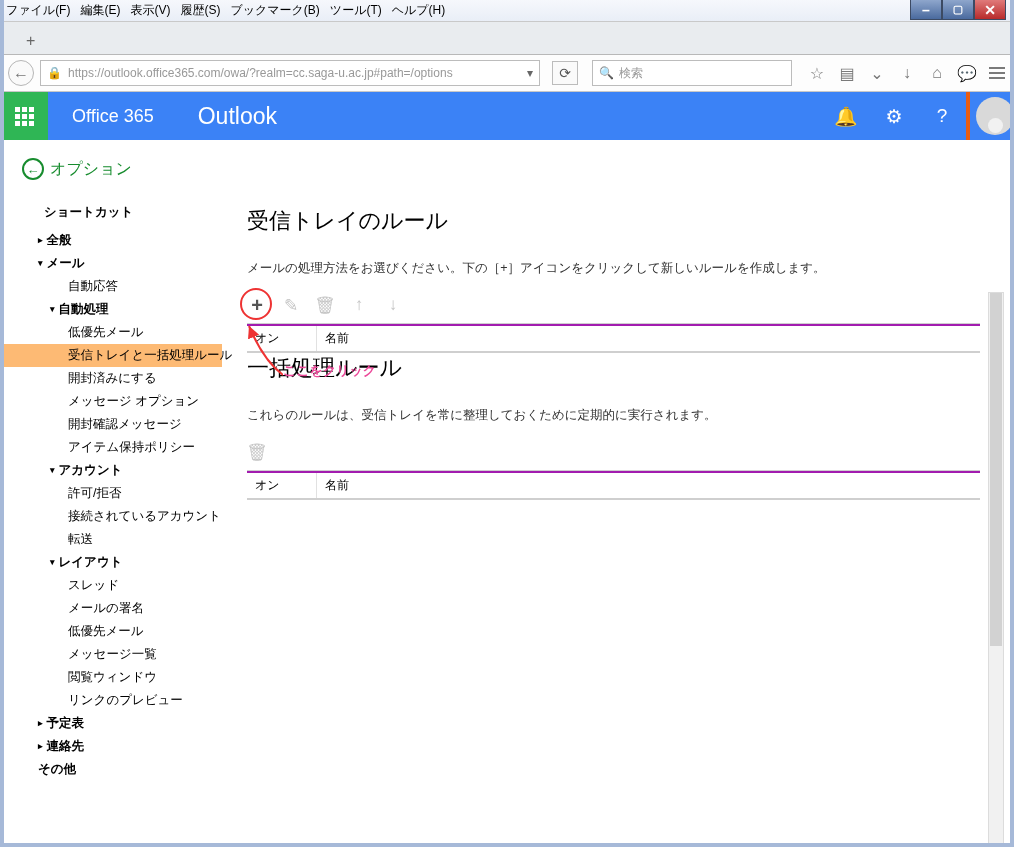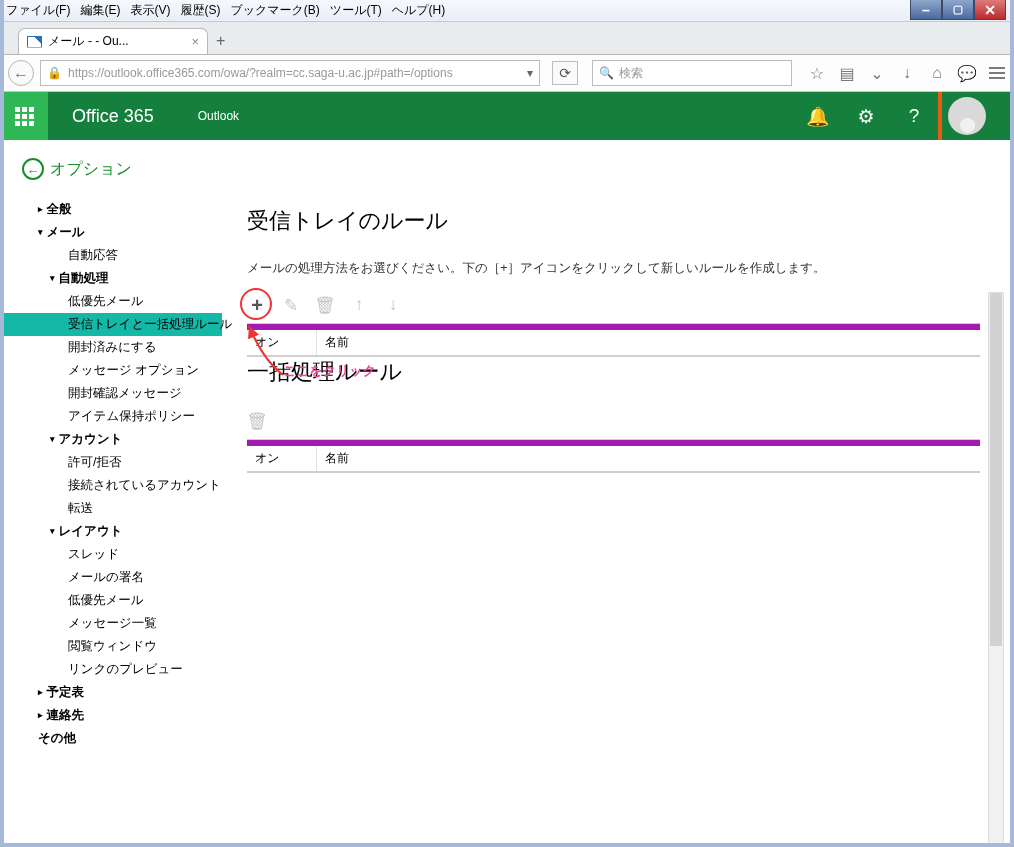--- a/index.html
+++ b/index.html
@@ -109,34 +109,34 @@
     display:flex;align-items:center;padding:0 6px;background:#fff;color:#999;
     margin-left:8px;
   }
   .toolbar-icons { display:flex; gap:12px; margin-left:10px; }
   .toolbar-ico { width:18px;height:18px;display:flex;align-items:center;justify-content:center;color:#7a7a7a;font-size:16px;}
   .hamburger { display:flex;flex-direction:column;gap:3px;}
   .hamburger span{width:16px;height:2px;background:#7a7a7a;display:block;}
 
   
   .o365-bar {
-    background:#15803d; height:48px;
+    background:#3b82f6; height:48px;
     display:flex; align-items:center;
     color:#fff;
-    padding-right:28px;
+    padding-right:0;
   }
   .waffle {
     width:48px;height:48px;background:#2fb655;
     display:flex;align-items:center;justify-content:center;
   }
   .waffle-grid{display:grid;grid-template-columns:repeat(3,5px);
     grid-template-rows:repeat(3,5px);gap:2px;}
   .waffle-grid span{background:#fff;}
   .brand { font-size:18px; margin-left:24px; font-weight:400; }
-  .appname { font-size:12px; margin-left:44px; font-weight:400; }
+  .appname { font-size:23px; margin-left:44px; font-weight:400; }
   .o365-right { margin-left:auto; display:flex; align-items:center; gap:0; }
   .o365-ico { width:48px;height:48px;display:flex;align-items:center;justify-content:center;font-size:19px;}
   .orange-bar{width:4px;height:48px;background:#e85c11;}
   .avatar{width:38px;height:38px;border-radius:50%;background:#d9d9d9;margin-left:6px;
     display:flex;align-items:flex-end;justify-content:center;overflow:hidden;}
   .avatar::before{content:"";width:15px;height:15px;border-radius:50%;background:#f1f1f1;margin-bottom:2px;}
   .avatar::after{content:"";position:absolute;}
 
   
   .page-area {
@@ -166,34 +166,34 @@
     width:218px; padding-top:6px; font-size:12.5px;
     border-right:0;
   }
   .side-heading{font-weight:bold;padding:6px 0 8px 40px;}
   .side-item{padding:3px 0 3px 56px;white-space:nowrap;}
   .side-item.lev0{padding-left:34px;font-weight:bold;}
   .side-item.lev1{padding-left:46px;font-weight:bold;}
   .side-item.lev2{padding-left:64px;font-weight:normal;}
   .side-caret::before{content:"▸";display:inline-block;margin-right:4px;font-size:9px;transform:translateY(-1px);}
   .side-caret.open::before{content:"▾";}
-  .side-item.active{background:#14b8a6;}
+  .side-item.active{background:#fdba74;}
 
   
   .main{
     flex:1; padding:14px 30px 10px 24px; position:relative;
     border-left:1px solid transparent;
   }
   h1.sect{font-size:22px;font-weight:400;margin-bottom:24px;font-family:Liberation Mono, monospace;}
   .explain{font-size:12.5px;color:#333;margin-bottom:18px;}
   .rule-toolbar{display:flex;gap:14px;align-items:center;margin-bottom:8px;}
   .tb-ico{width:20px;height:20px;display:flex;align-items:center;justify-content:center;color:#8a8a8a;font-size:17px;}
   .tb-ico.disabled{color:#c4c4c4;}
   .rule-table{border:1px solid #cfcfcf;border-left:none;border-right:none;}
-  .rule-head{display:flex;font-size:12px;border-bottom:1px solid #cfcfcf;border-top:6px solid #a21caf;}
+  .rule-head{display:flex;font-size:12px;border-bottom:1px solid #cfcfcf;border-top:2px solid #a21caf;}
   .rule-head div{padding:4px 8px;}
   .col-on{width:70px;border-right:1px solid #e1e1e1;}
   .col-name{flex:1;}
 
   
   .annot-circle{
     position:absolute;
     width:32px;height:32px;border:2px solid #e33; border-radius:50%;
   }
   .annot-arrow{
@@ -224,25 +224,20 @@
   <span>ツール(T)</span>
   <span>ヘルプ(H)</span>
 </div>
 <div class="win-controls">
   <div class="win-btn win-min">–</div>
   <div class="win-btn win-max">▢</div>
   <div class="win-btn win-close">✕</div>
 </div>
 
 <div class="tabs-row">
-  <div class="browser-tab">
-    <span class="tab-mail-icon"></span>
-    <span>メール -              - Ou...</span>
-    <span class="tab-close">×</span>
-  </div>
   <div class="new-tab-btn">+</div>
 </div>
 
 <div class="addr-bar">
   <div class="nav-back">←</div>
   <div class="url-box">
     <span class="lock">🔒</span>
     <span style="overflow:hidden;text-overflow:ellipsis;white-space:nowrap;flex:1">https://outlook.office365.com/owa/?realm=cc.saga-u.ac.jp#path=/options</span>
     <span class="url-dd">▾</span>
   </div>
@@ -296,20 +291,21 @@
 <div class="options-row">
   <div class="options-back">
     <span class="opt-back-circle">←</span>
     <span>オプション</span>
   </div>
 </div>
 
 <div class="page-area">
 
   <div class="sidebar">
+    <div class="side-heading">ショートカット</div>
     <div id="side-list">
         <div class="side-item lev0 side-caret">全般</div>
         <div class="side-item lev0 side-caret open">メール</div>
         <div class="side-item lev2">自動応答</div>
         <div class="side-item lev1 side-caret open">自動処理</div>
         <div class="side-item lev2">低優先メール</div>
         <div class="side-item lev2 active">受信トレイと一括処理ルール</div>
         <div class="side-item lev2">開封済みにする</div>
         <div class="side-item lev2">メッセージ オプション</div>
         <div class="side-item lev2">開封確認メッセージ</div>
@@ -357,20 +353,21 @@
           <marker id="ah" markerWidth="8" markerHeight="8" refX="6" refY="3" orient="auto">
         <path d="M0,0 L6,3 L0,6 Z" fill="#e33"></path>
           </marker>
         </defs>
       <path d="M40,55 Q20,40 6,6" stroke="#e33" stroke-width="2" fill="none" marker-end="url(#ah)"></path>
     </svg>
     <div class="annot-text" style="left:60px;top:170px">ここをクリック</div>
 
     <div class="sect2">
       <h1 class="sect">一括処理ルール</h1>
+      <div class="explain">これらのルールは、受信トレイを常に整理しておくために定期的に実行されます。</div>
       <div class="rule-toolbar">
         <div class="tb-ico disabled">🗑</div>
       </div>
       <div class="rule-table">
         <div class="rule-head">
           <div class="col-on">オン</div>
           <div class="col-name">名前</div>
         </div>
       </div>
     </div>

